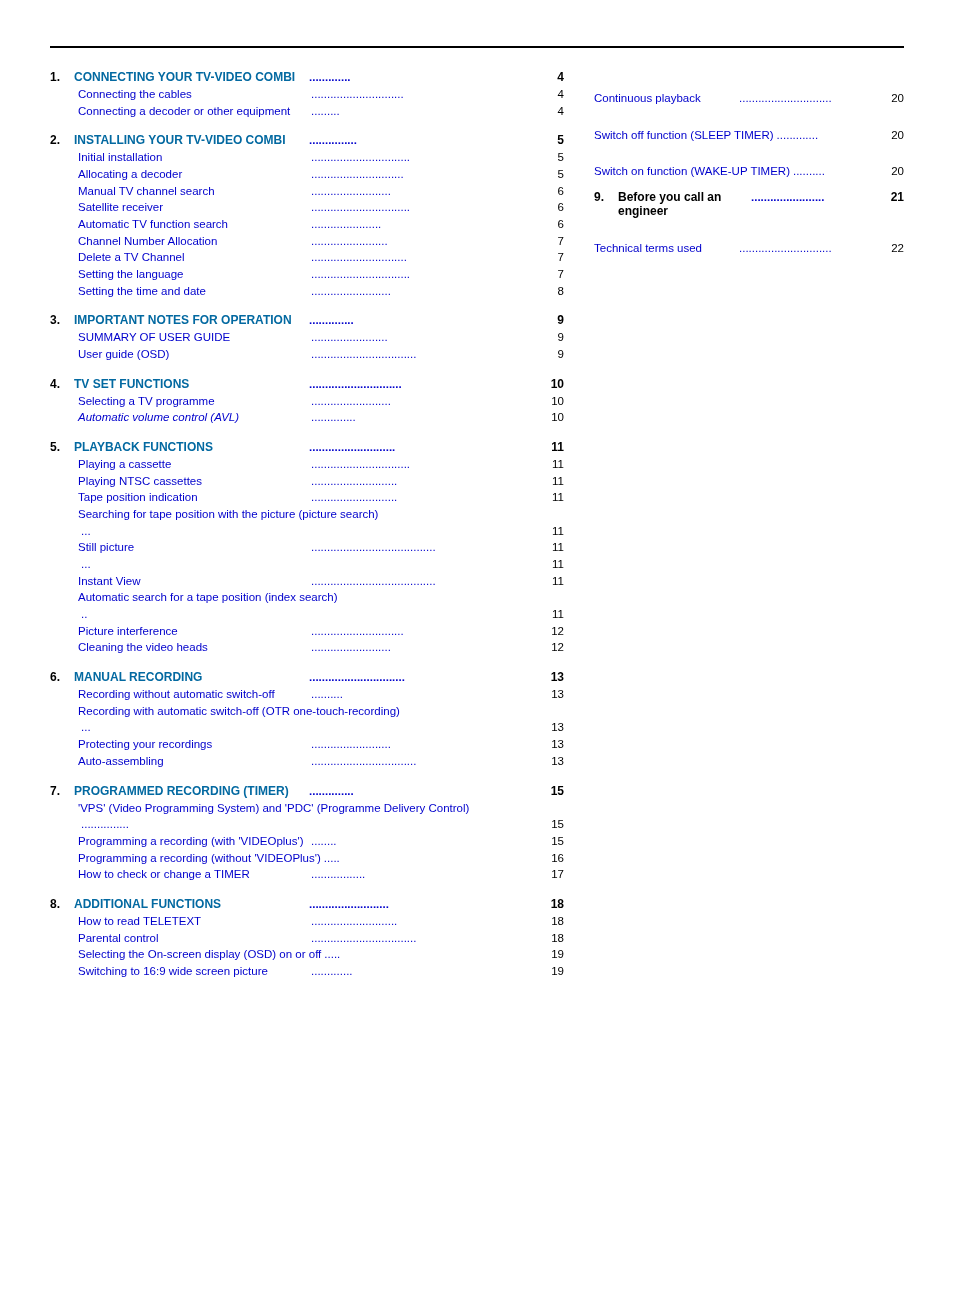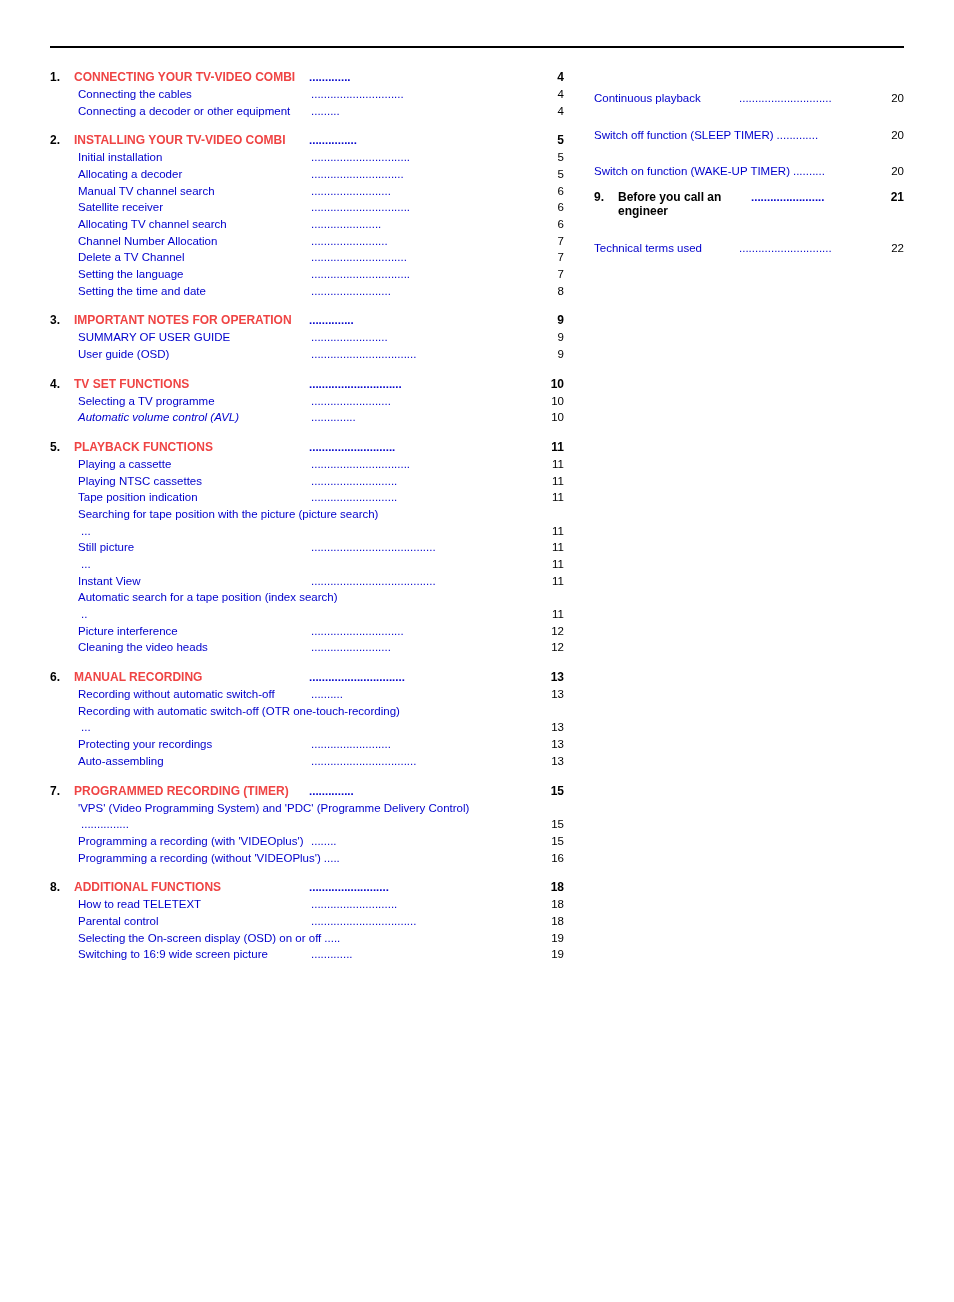--- a/index.html
+++ b/index.html
@@ -45,21 +45,21 @@
     }
     .section-num {
       font-weight: 900;
       font-size: 12px;
       color: #000;
       min-width: 24px;
     }
     .section-title {
       font-weight: 900;
       font-size: 12px;
-      color: #ef4444;
+      color: #0369a1;
       flex: 1;
     }
     .section-page {
       font-weight: 900;
       font-size: 12px;
       color: #000;
       min-width: 20px;
       text-align: right;
     }
     .entry {
@@ -211,21 +211,21 @@
         </div>
         <div class="entry" style="padding-left: 28px;">
           <span class="entry-dots">
             <span class="entry-text" style="white-space: nowrap;">Satellite receiver</span>
             <span class="dots">...............................</span>
             <span class="entry-page">6</span>
           </span>
         </div>
         <div class="entry" style="padding-left: 28px;">
           <span class="entry-dots">
-            <span class="entry-text" style="white-space: nowrap;">Allocating TV channel search</span>
+            <span class="entry-text" style="white-space: nowrap;">Automatic TV function search</span>
             <span class="dots">......................</span>
             <span class="entry-page">6</span>
           </span>
         </div>
         <div class="entry" style="padding-left: 28px;">
           <span class="entry-dots">
             <span class="entry-text" style="white-space: nowrap;">Channel Number Allocation</span>
             <span class="dots">........................</span>
             <span class="entry-page">7</span>
           </span>
@@ -438,20 +438,27 @@
             <span class="entry-text" style="white-space: nowrap;">Programming a recording (with 'VIDEOplus')</span>
             <span class="dots">........</span>
             <span class="entry-page">15</span>
           </span>
         </div>
         <div class="entry" style="padding-left: 28px;">
           <span class="entry-dots">
             <span class="entry-text" style="white-space: nowrap;">Programming a recording (without 'VIDEOPlus')</span>
             <span class="dots">.....</span>
             <span class="entry-page">16</span>
+          </span>
+        </div>
+        <div class="entry" style="padding-left: 28px;">
+          <span class="entry-dots">
+            <span class="entry-text" style="white-space: nowrap;">How to check or change a TIMER</span>
+            <span class="dots">.................</span>
+            <span class="entry-page">17</span>
           </span>
         </div>
       </div>
       <div class="section">
         <div class="section-header">
           <span class="section-num">8.</span>
           <span class="entry-dots" style="flex: 1 1 0%; align-items: center;">
             <span class="section-title">ADDITIONAL FUNCTIONS</span>
             <span class="dots" style="font-weight: 900;">.........................</span>
             <span class="section-page">18</span>

